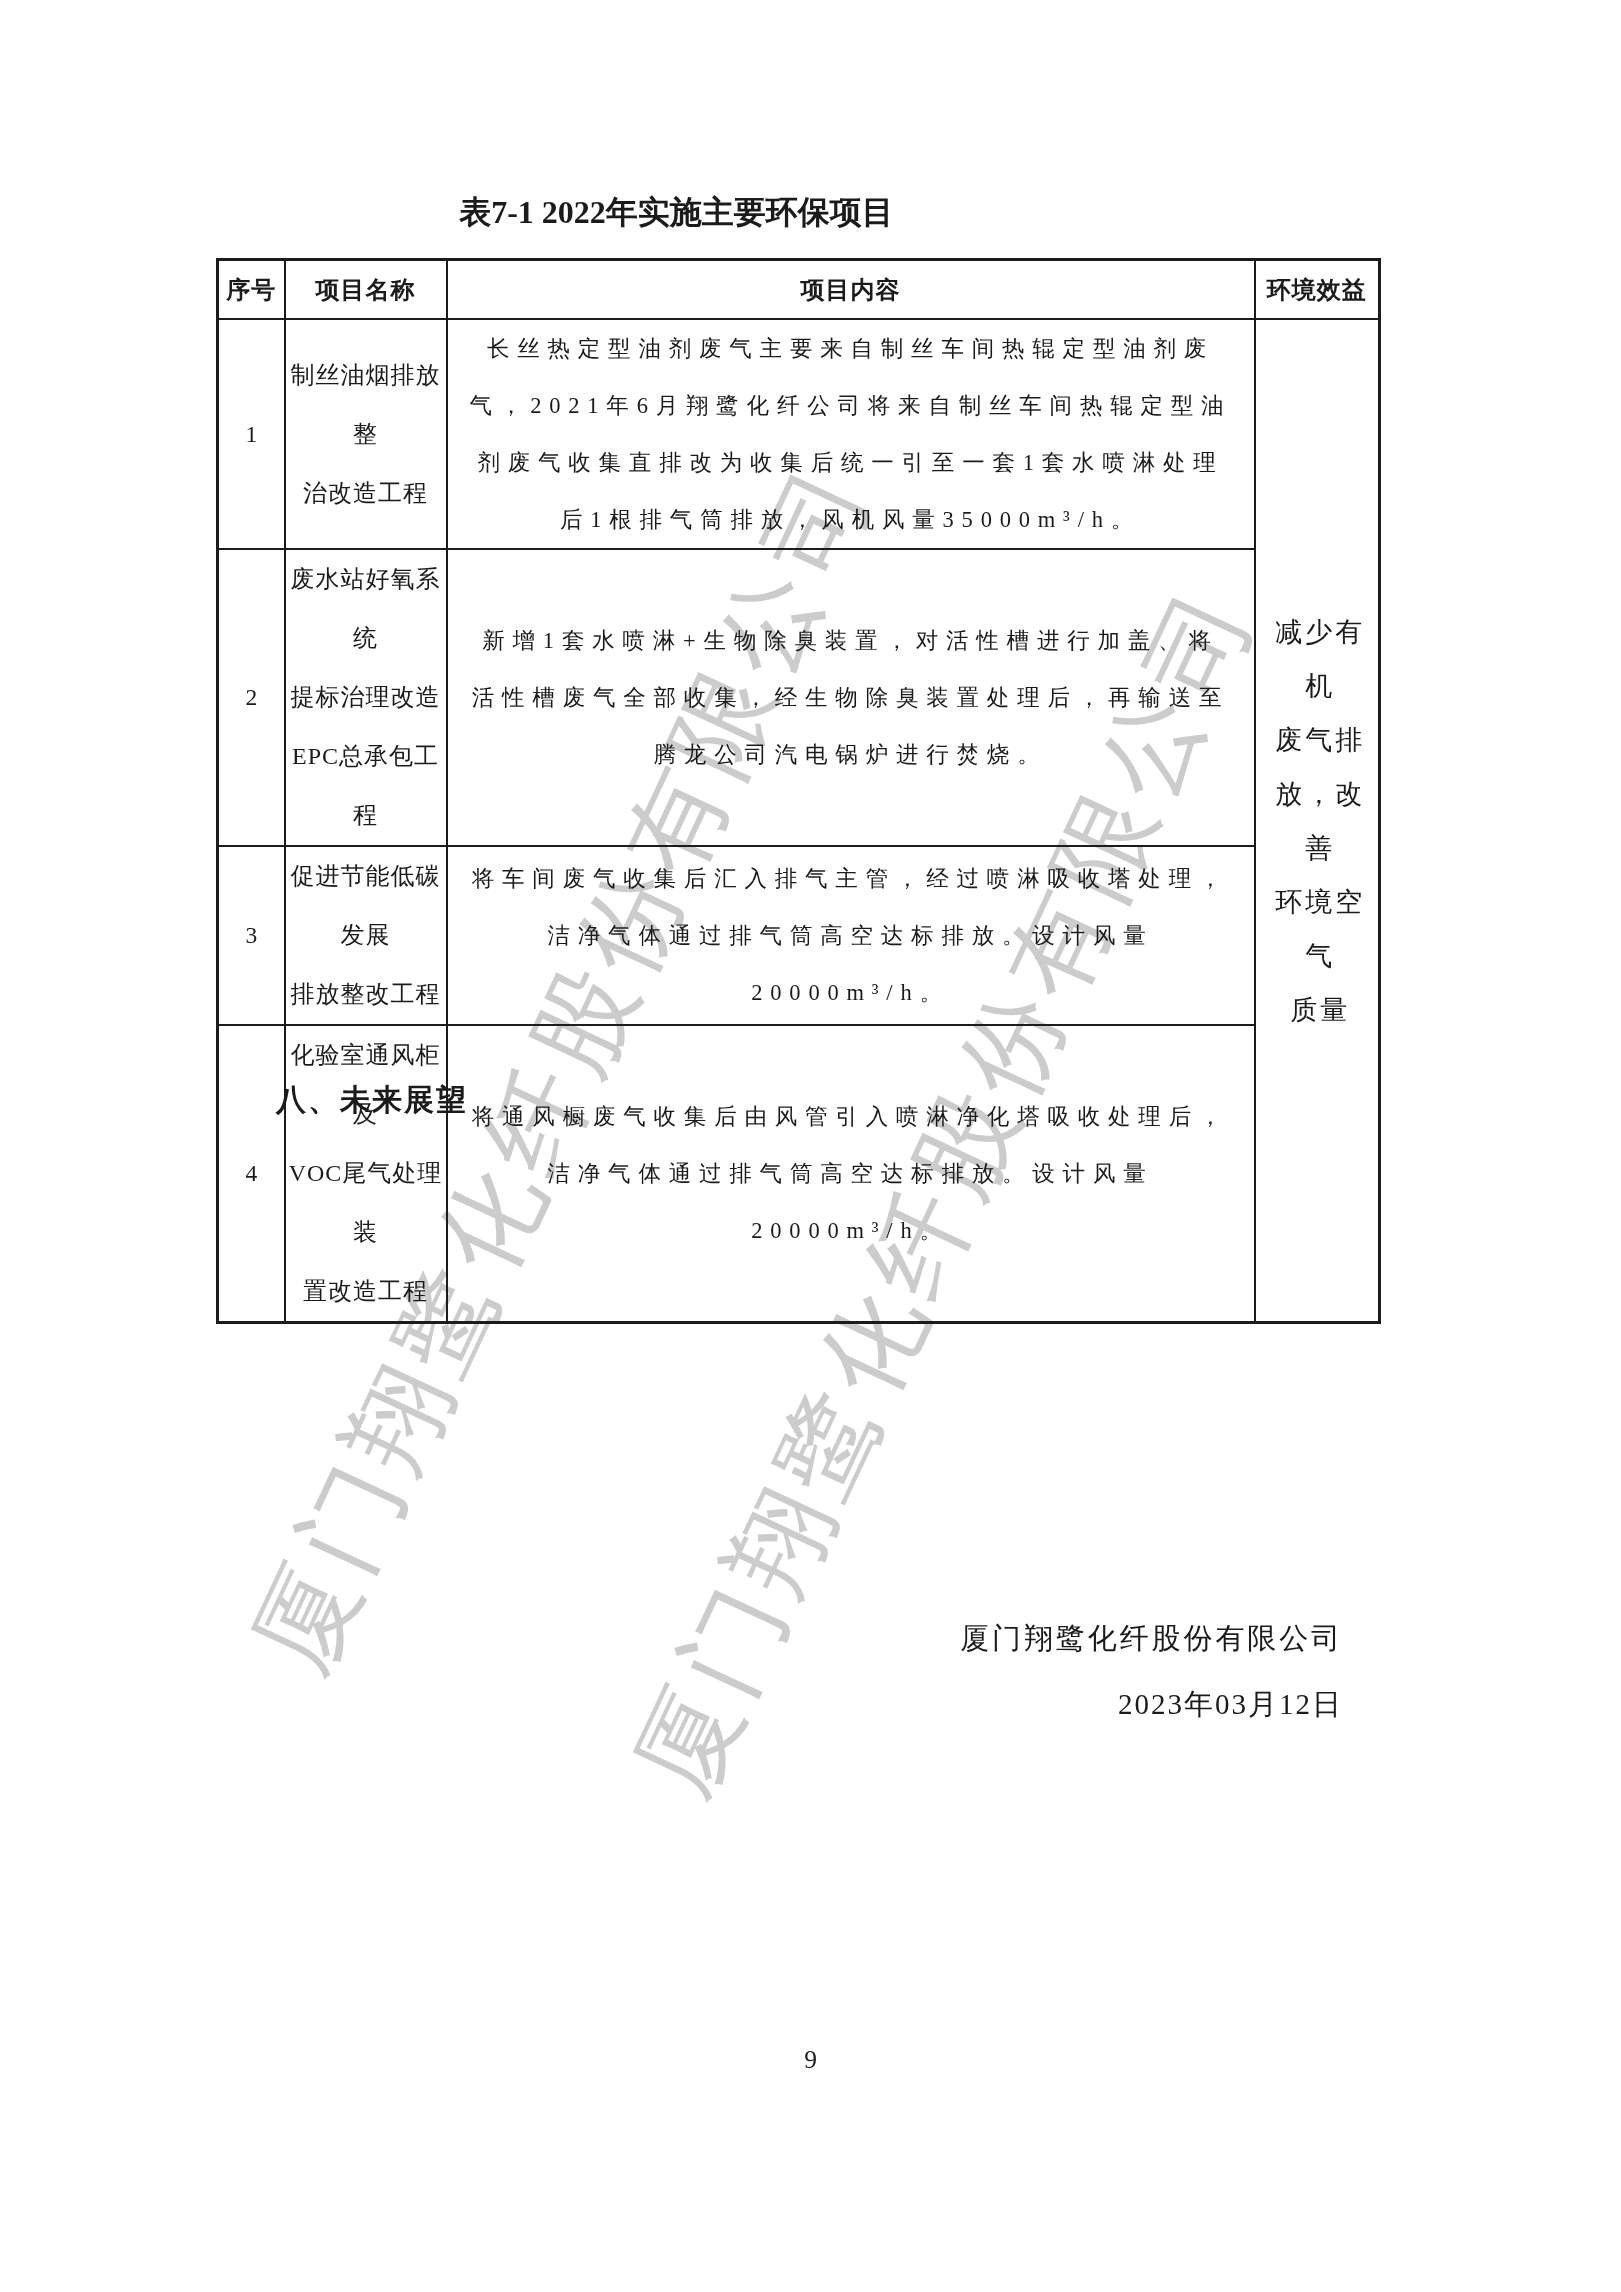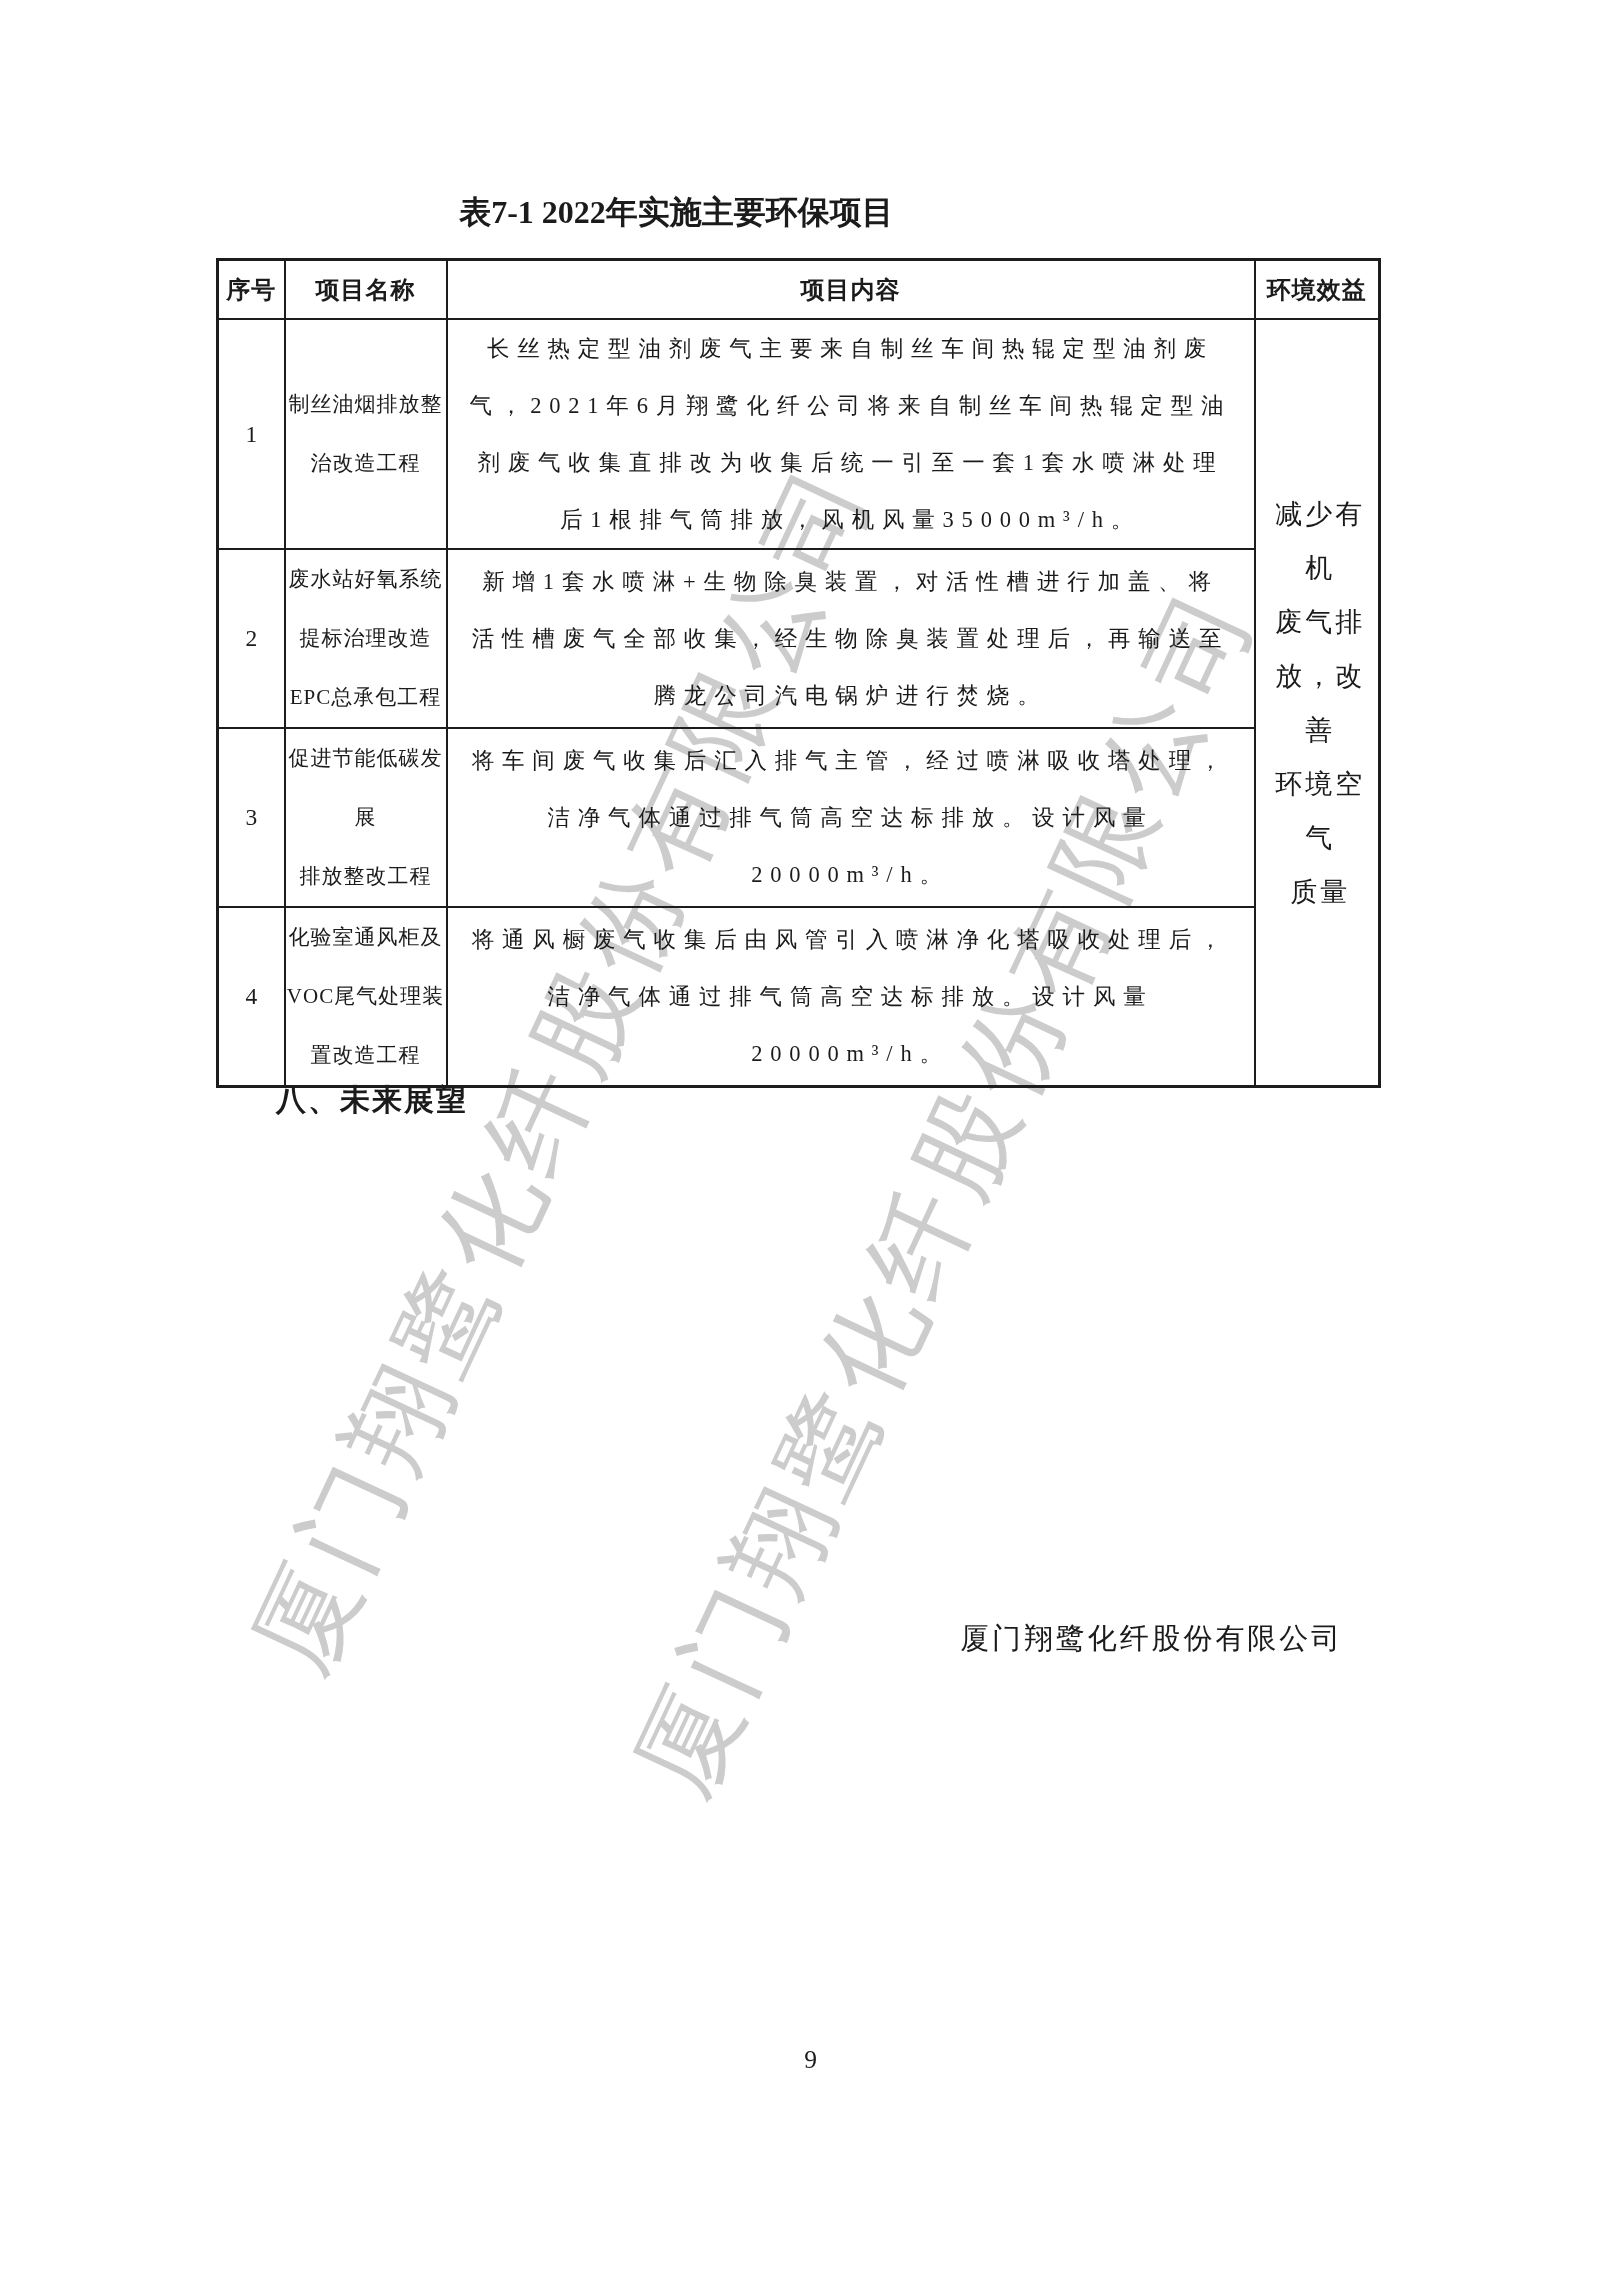--- a/index.html
+++ b/index.html
@@ -46,21 +46,21 @@
     vertical-align:middle;
     background:transparent;
     padding:0;
   }
   .env-table th{
     font-size:24px;font-weight:bold;text-align:center;height:57px;
     letter-spacing:1px;
   }
   td.cell-no{text-align:center;font-size:23.5px;}
   td.cell-name{
-    text-align:center;font-size:21px;line-height:59px;
+    text-align:center;font-size:24px;line-height:59px;
     white-space:pre-line;letter-spacing:1px;
   }
   td.cell-content{
     text-align:center;font-size:22.5px;line-height:57px;
     white-space:pre-line;letter-spacing:7.8px;
     padding:0 3.9px;
   }
   td.cell-benefit{
     text-align:center;font-size:27px;line-height:54px;
     white-space:pre-line;letter-spacing:2.9px;
@@ -164,19 +164,20 @@
 20000m³/h。</td>
         </tr>
       </tbody>
     </table>
 
     <h2 class="section-heading">八、未来展望</h2>
 
 
     <div class="signature">
       <div class="sig-company">厦门翔鹭化纤股份有限公司</div>
+      <div class="sig-date">2023年03月12日</div>
     </div>
 
     <div class="page-number">9</div>
 
   </div>
 </div>
 
 
 </body></html>

